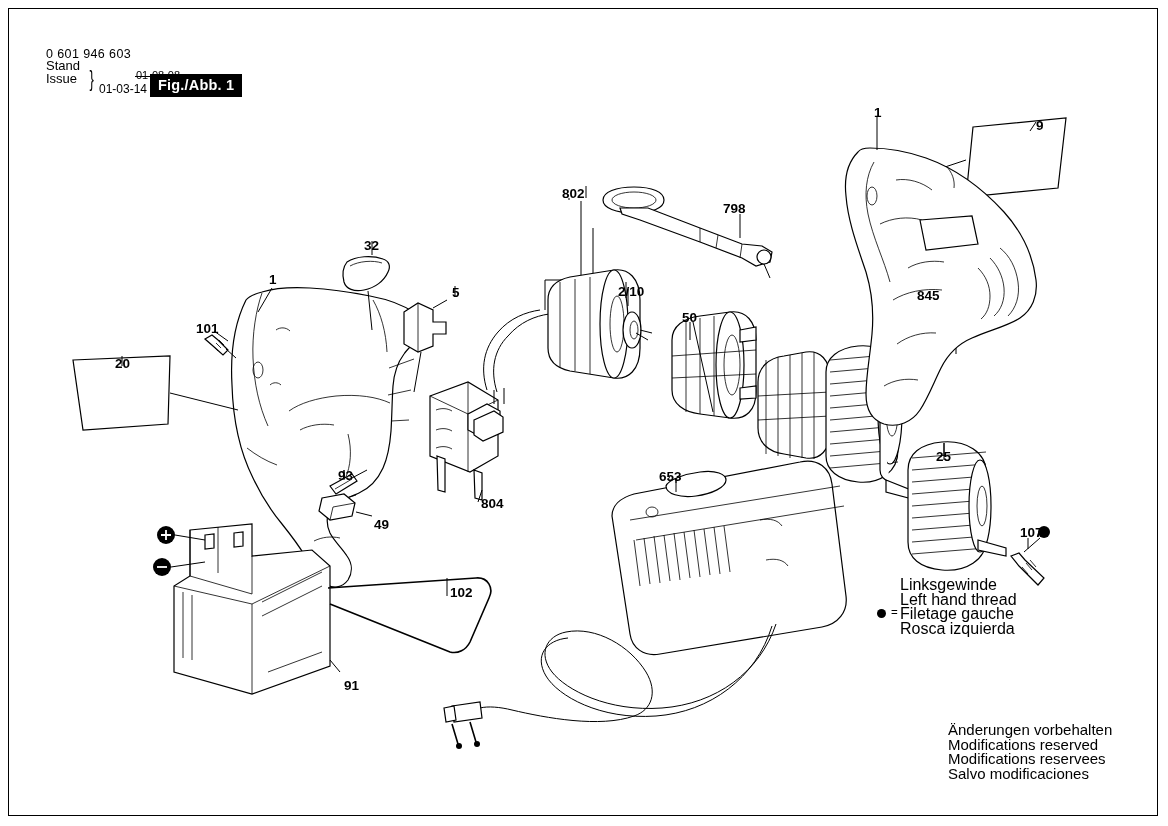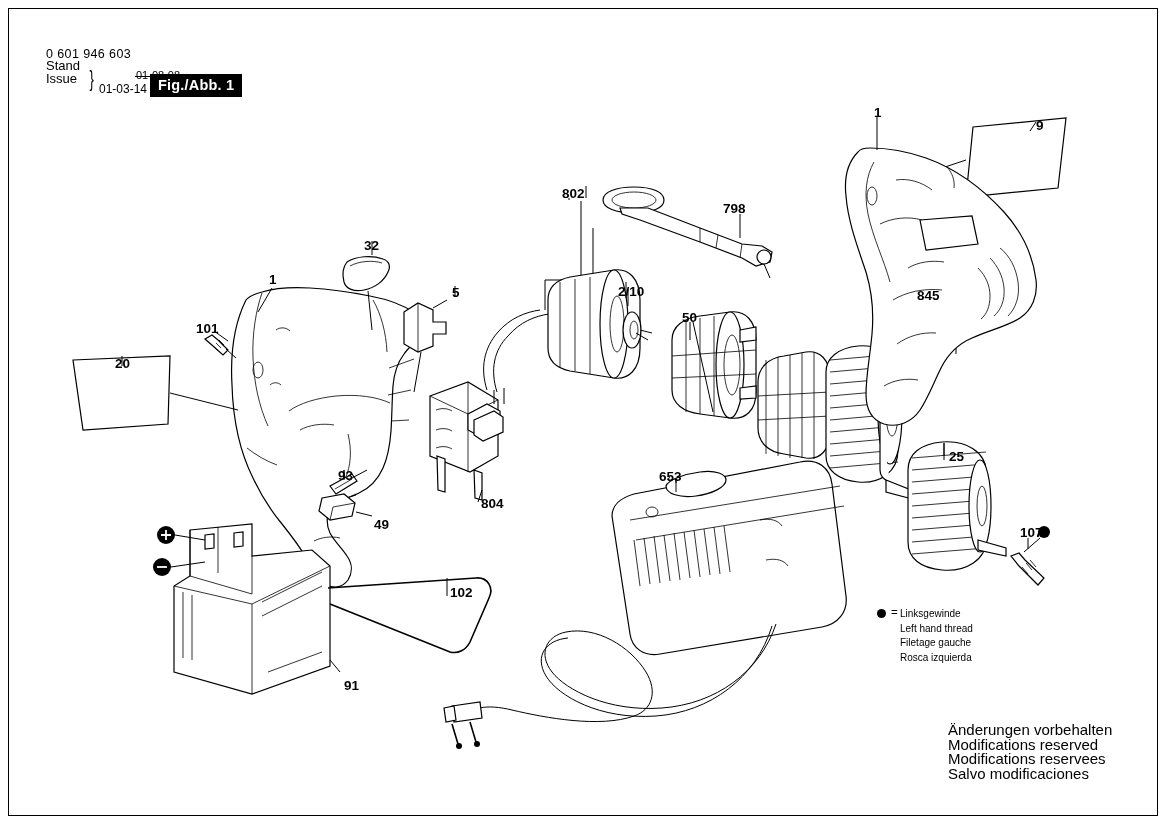--- a/index.html
+++ b/index.html
@@ -93,22 +93,22 @@
     position: absolute;
     font-size: 13.5px;
     font-weight: bold;
     color: #000;
     white-space: nowrap;
   }
   
   .legend-lh {
     position: absolute;
     left: 900px;
-    top: 607px;
-    font-size: 10px;
+    top: 578px;
+    font-size: 16px;
     line-height: 14.5px;
     color: #000;
     white-space: nowrap;
   }
   .legend-bullet {
     position: absolute;
     left: 877px;
     top: 609px;
     width: 9px;
     height: 9px;
@@ -448,21 +448,21 @@
   <div class="lbl" style="left:618px; top:284px;">2/10</div>
   <div class="lbl" style="left:917px; top:288px;">845</div>
   <div class="lbl" style="left:682px; top:310px;">50</div>
   <div class="lbl" style="left:269px; top:272px;">1</div>
   <div class="lbl" style="left:196px; top:321px;">101</div>
   <div class="lbl" style="left:115px; top:356px;">20</div>
   <div class="lbl" style="left:338px; top:468px;">93</div>
   <div class="lbl" style="left:374px; top:517px;">49</div>
   <div class="lbl" style="left:481px; top:496px;">804</div>
   <div class="lbl" style="left:659px; top:469px;">653</div>
-  <div class="lbl" style="left:936px; top:449px;margin-left:13px;">25</div>
+  <div class="lbl" style="left:936px; top:449px;">25</div>
   <div class="lbl" style="left:1020px; top:525px;">107</div>
   <div class="lbl" style="left:450px; top:585px;">102</div>
   <div class="lbl" style="left:344px; top:678px;">91</div>
 
   <div class="legend-bullet"></div>
   <div class="legend-eq">=</div>
   <div class="legend-lh">
     <div>Linksgewinde</div>
     <div>Left hand thread</div>
     <div>Filetage gauche</div>

